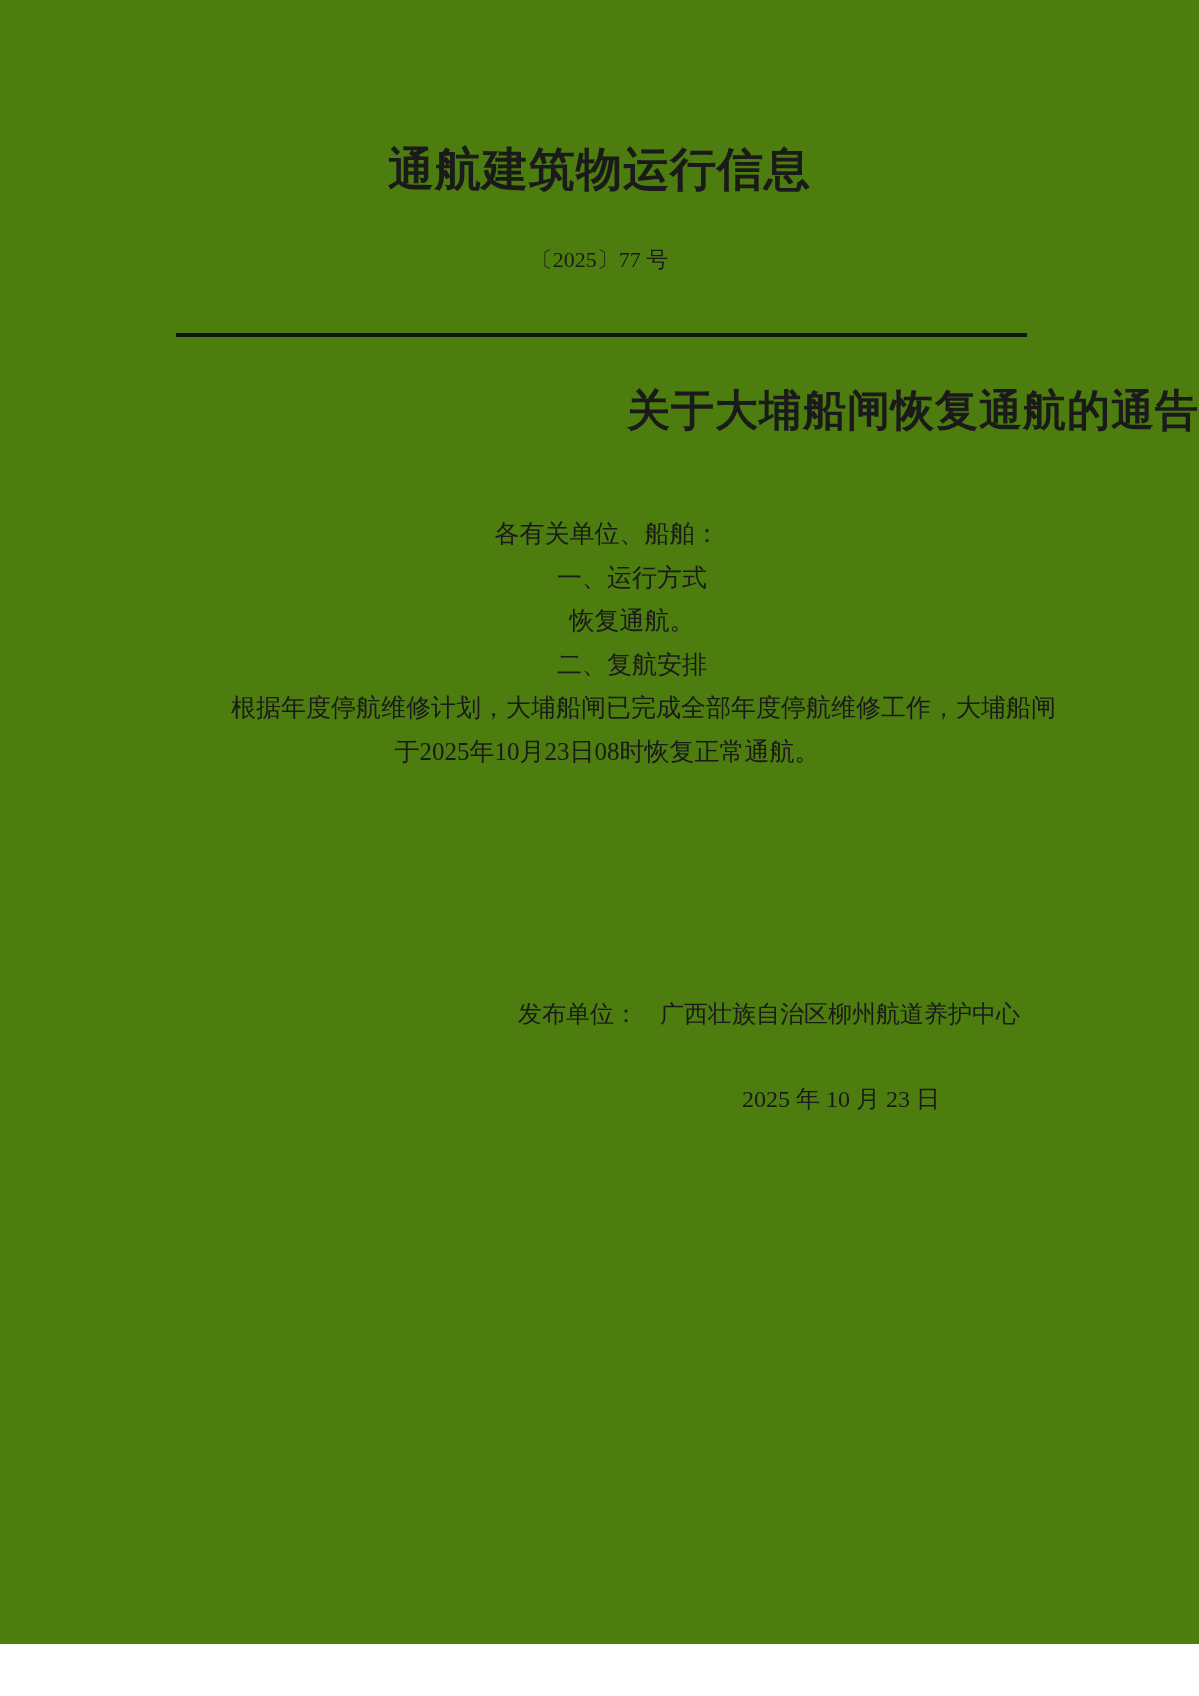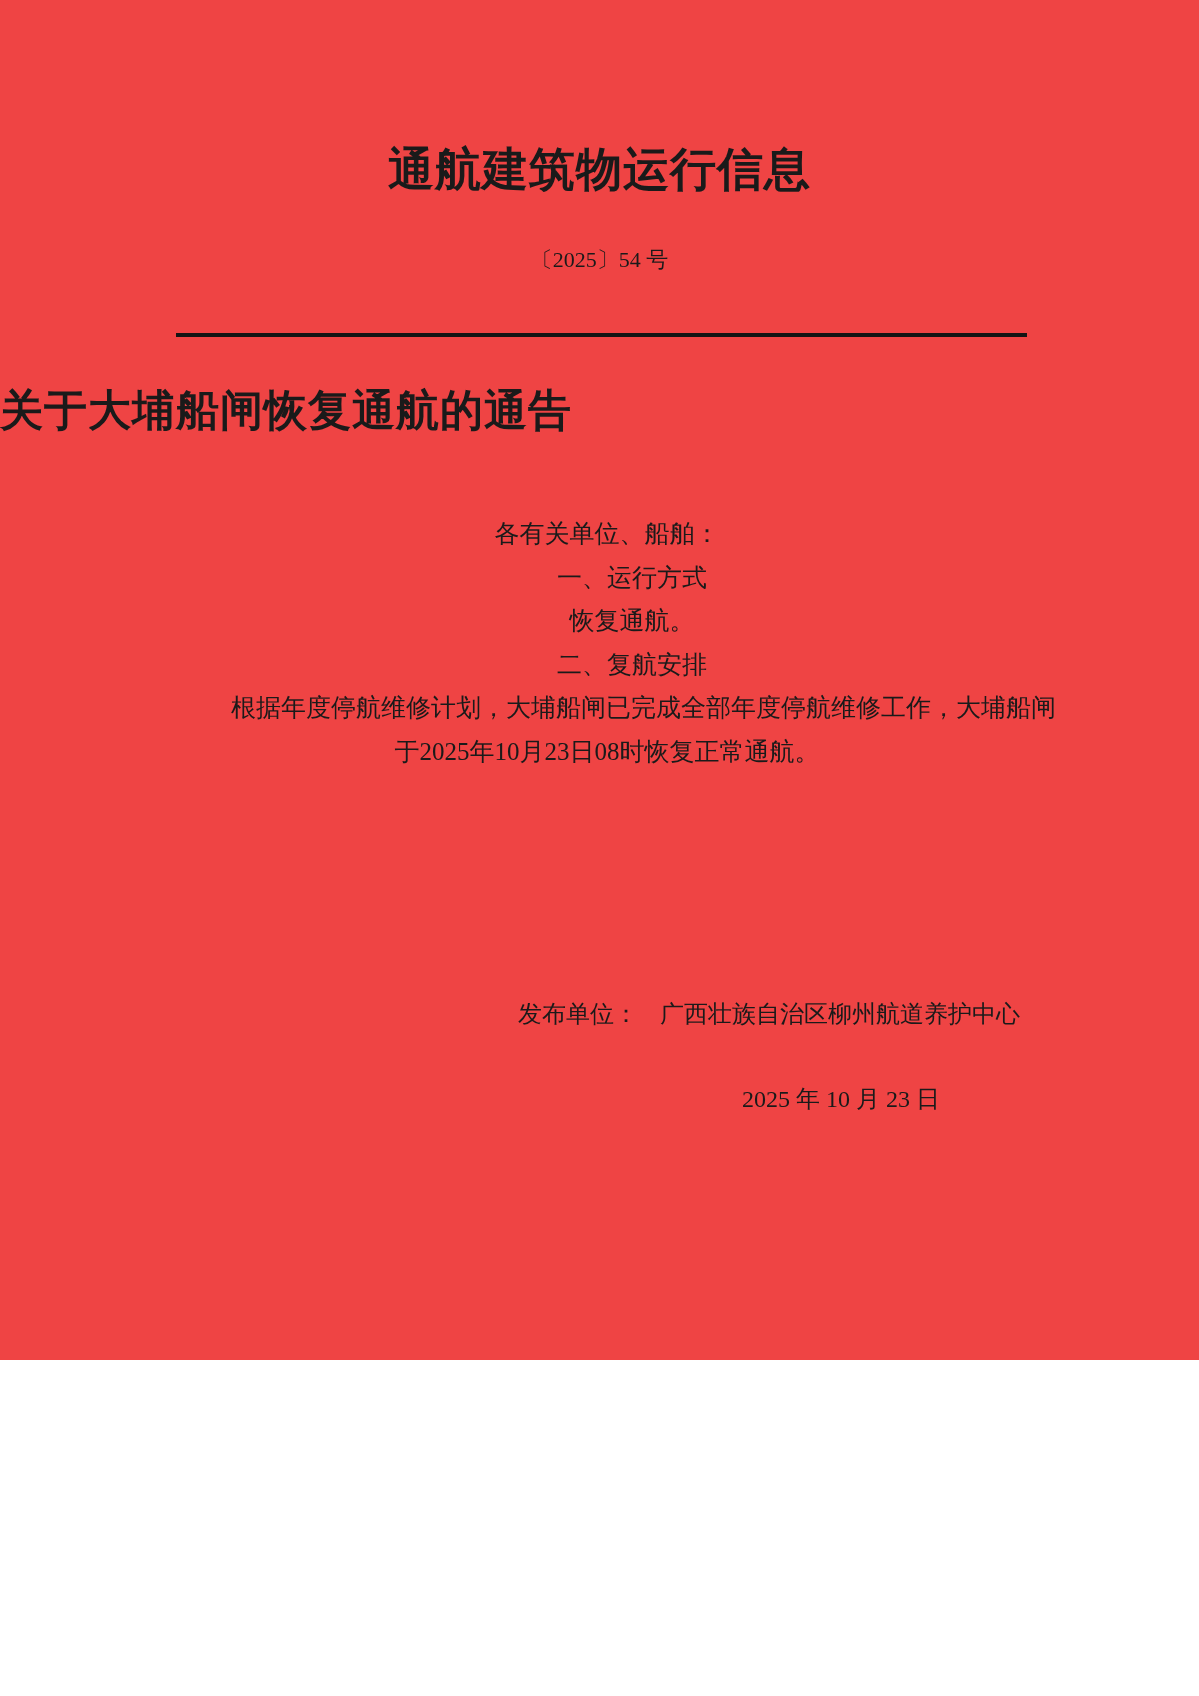--- a/index.html
+++ b/index.html
@@ -3,22 +3,22 @@
 <meta charset="utf-8">
 <style>
   html, body {
     margin: 0;
     padding: 0;
     background: #ffffff;
   }
   .page {
     position: relative;
     width: 1199px;
-    height: 1360px;
-    background: #ef4444;
+    height: 1644px;
+    background: #4d7c0f;
     color: #1a1a1a;
     font-family: "Liberation Serif", "DejaVu Serif", serif;
     overflow: hidden;
   }
   .doc-title {
     position: absolute;
     top: 144px;
     left: 0;
     width: 100%;
     text-align: center;
@@ -42,21 +42,21 @@
     left: 176px;
     width: 851px;
     height: 4px;
     background: #141414;
   }
   .notice-heading {
     position: absolute;
     top: 387px;
     left: 0;
     width: 100%;
-    text-align: left;
+    text-align: right;
     font-size: 43px;
     font-weight: 700;
     letter-spacing: 1px;
     line-height: 1.1;
   }
   .body-block {
     position: absolute;
     top: 512px;
     left: 181px;
     width: 852px;
@@ -98,21 +98,21 @@
     white-space: nowrap;
   }
 </style>
 </head>
 <body>
 
 <div class="page">
 
   <div class="doc-title">通航建筑物运行信息</div>
 
-  <div class="doc-number">〔2025〕54 号</div>
+  <div class="doc-number">〔2025〕77 号</div>
 
   <div class="rule"></div>
 
   <div class="notice-heading">关于大埔船闸恢复通航的通告</div>
 
   <div class="body-block">
     <div class="line">各有关单位、船舶：</div>
     <div class="line indent">一、运行方式</div>
     <div class="line indent">恢复通航。</div>
     <div class="line indent">二、复航安排</div>

